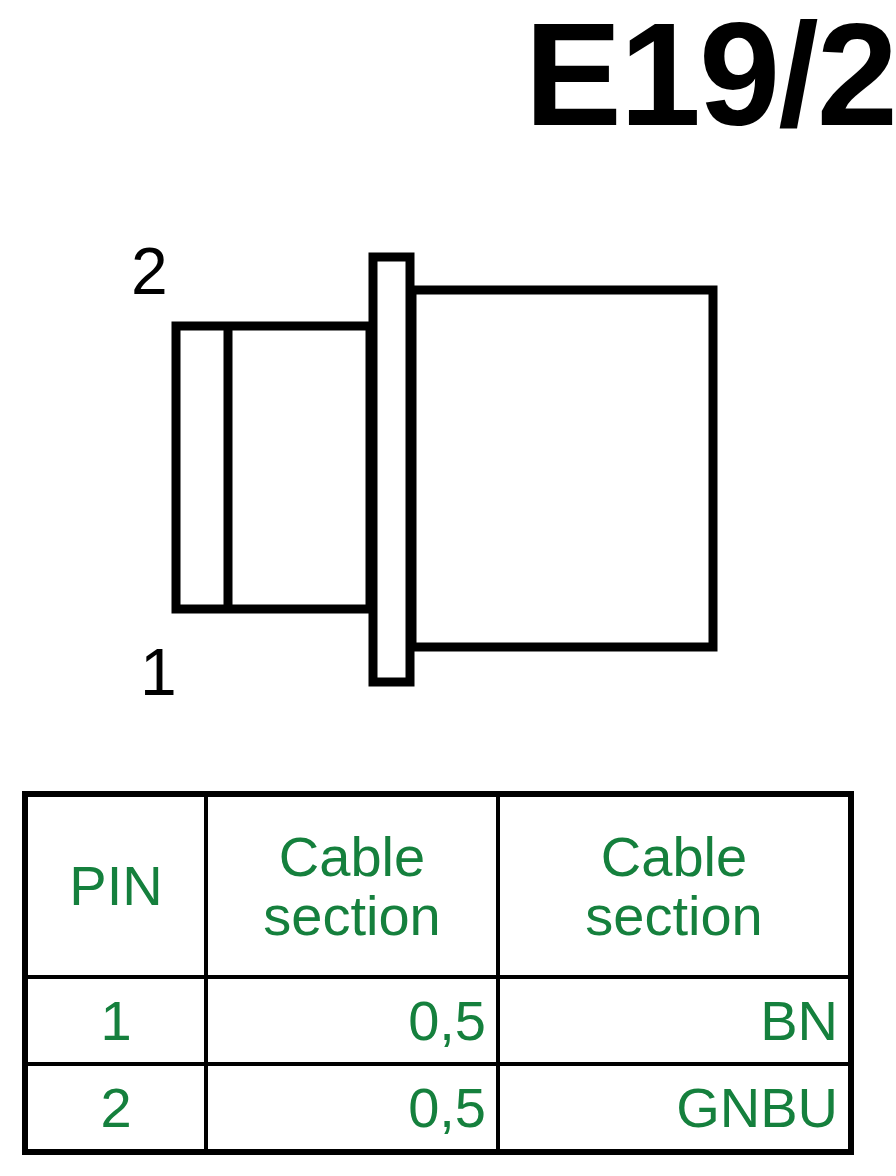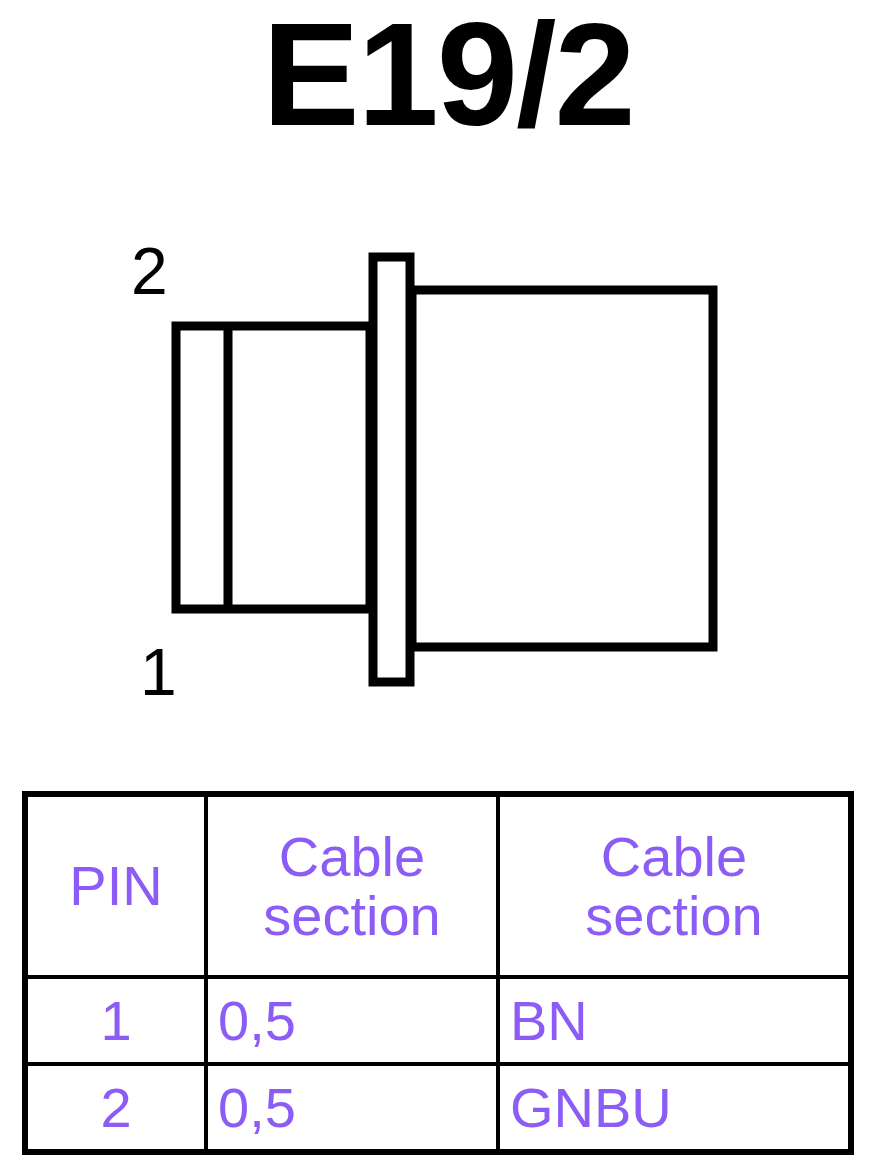--- a/index.html
+++ b/index.html
@@ -15,21 +15,21 @@
     font-family: "Liberation Sans", sans-serif;
     color: #000000;
   }
 
   
   #title {
     position: absolute;
     left: 0;
     top: 2px;
     width: 896px;
-    text-align: center;
+    text-align: right;
     font-size: 146px;
     font-weight: bold;
     line-height: 1.0;
     letter-spacing: -2px;
     color: #000000;
     white-space: nowrap;
   }
 
   
   #drawing {
@@ -74,35 +74,35 @@
   table.pin-table col.c-cross   { width: 292px; }
   table.pin-table col.c-colors  { width: 353px; }
 
   table.pin-table th,
   table.pin-table td {
     border: 4px solid #000000;
     padding: 0 10px;
     font-size: 56px;
     font-weight: normal;
     line-height: 1.06;
-    color: #8b5cf6;
+    color: #15803d;
     vertical-align: middle;
   }
   table.pin-table thead th {
     height: 178px;
     text-align: center;
   }
   table.pin-table tbody td {
     height: 83px;
   }
   td.cell-pin {
     text-align: center;
   }
   td.cell-cross, td.cell-color {
-    text-align: left;
+    text-align: right;
     padding-left: 14px;
   }
   .hdr-line { display: block; }
 </style>
 </head>
 <body>
 
 <div id="title">E19/2</div>
 
 <div id="drawing">

